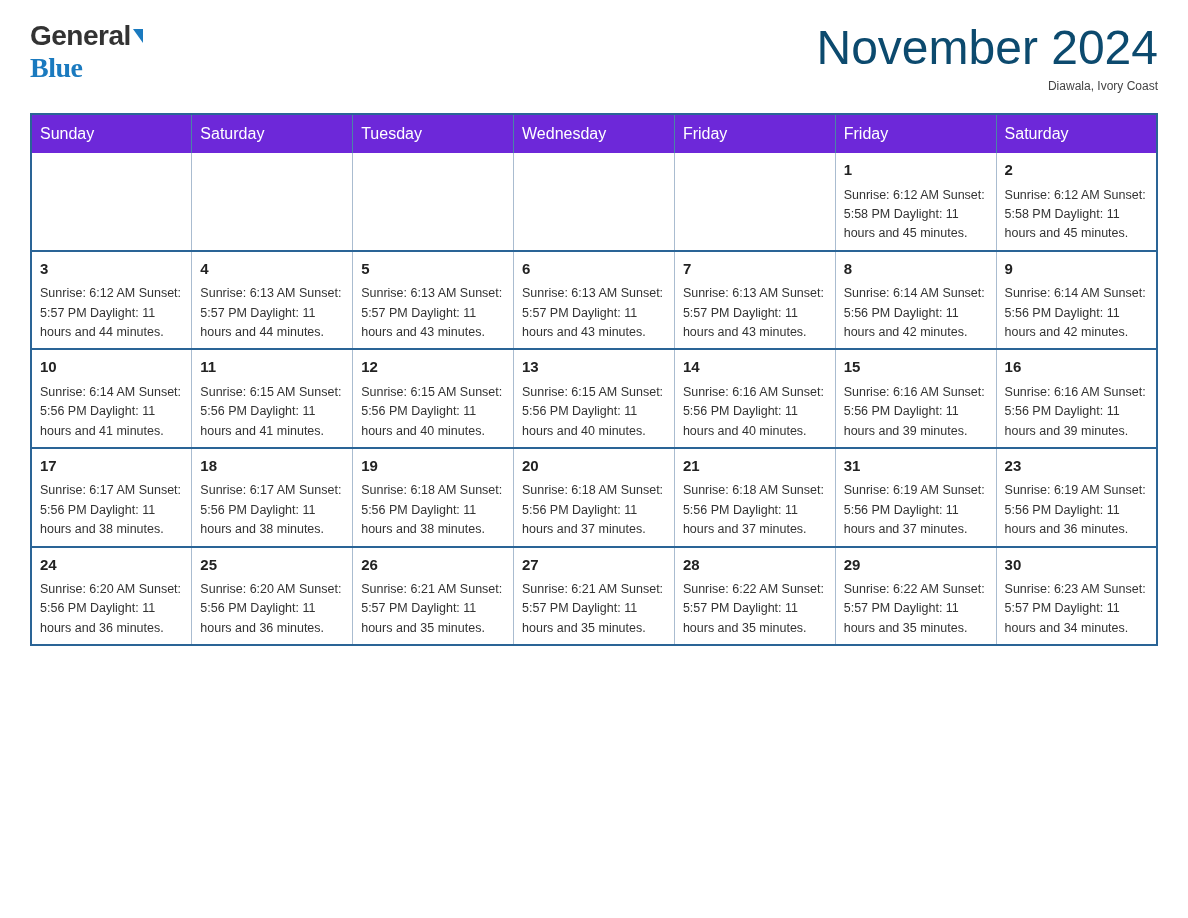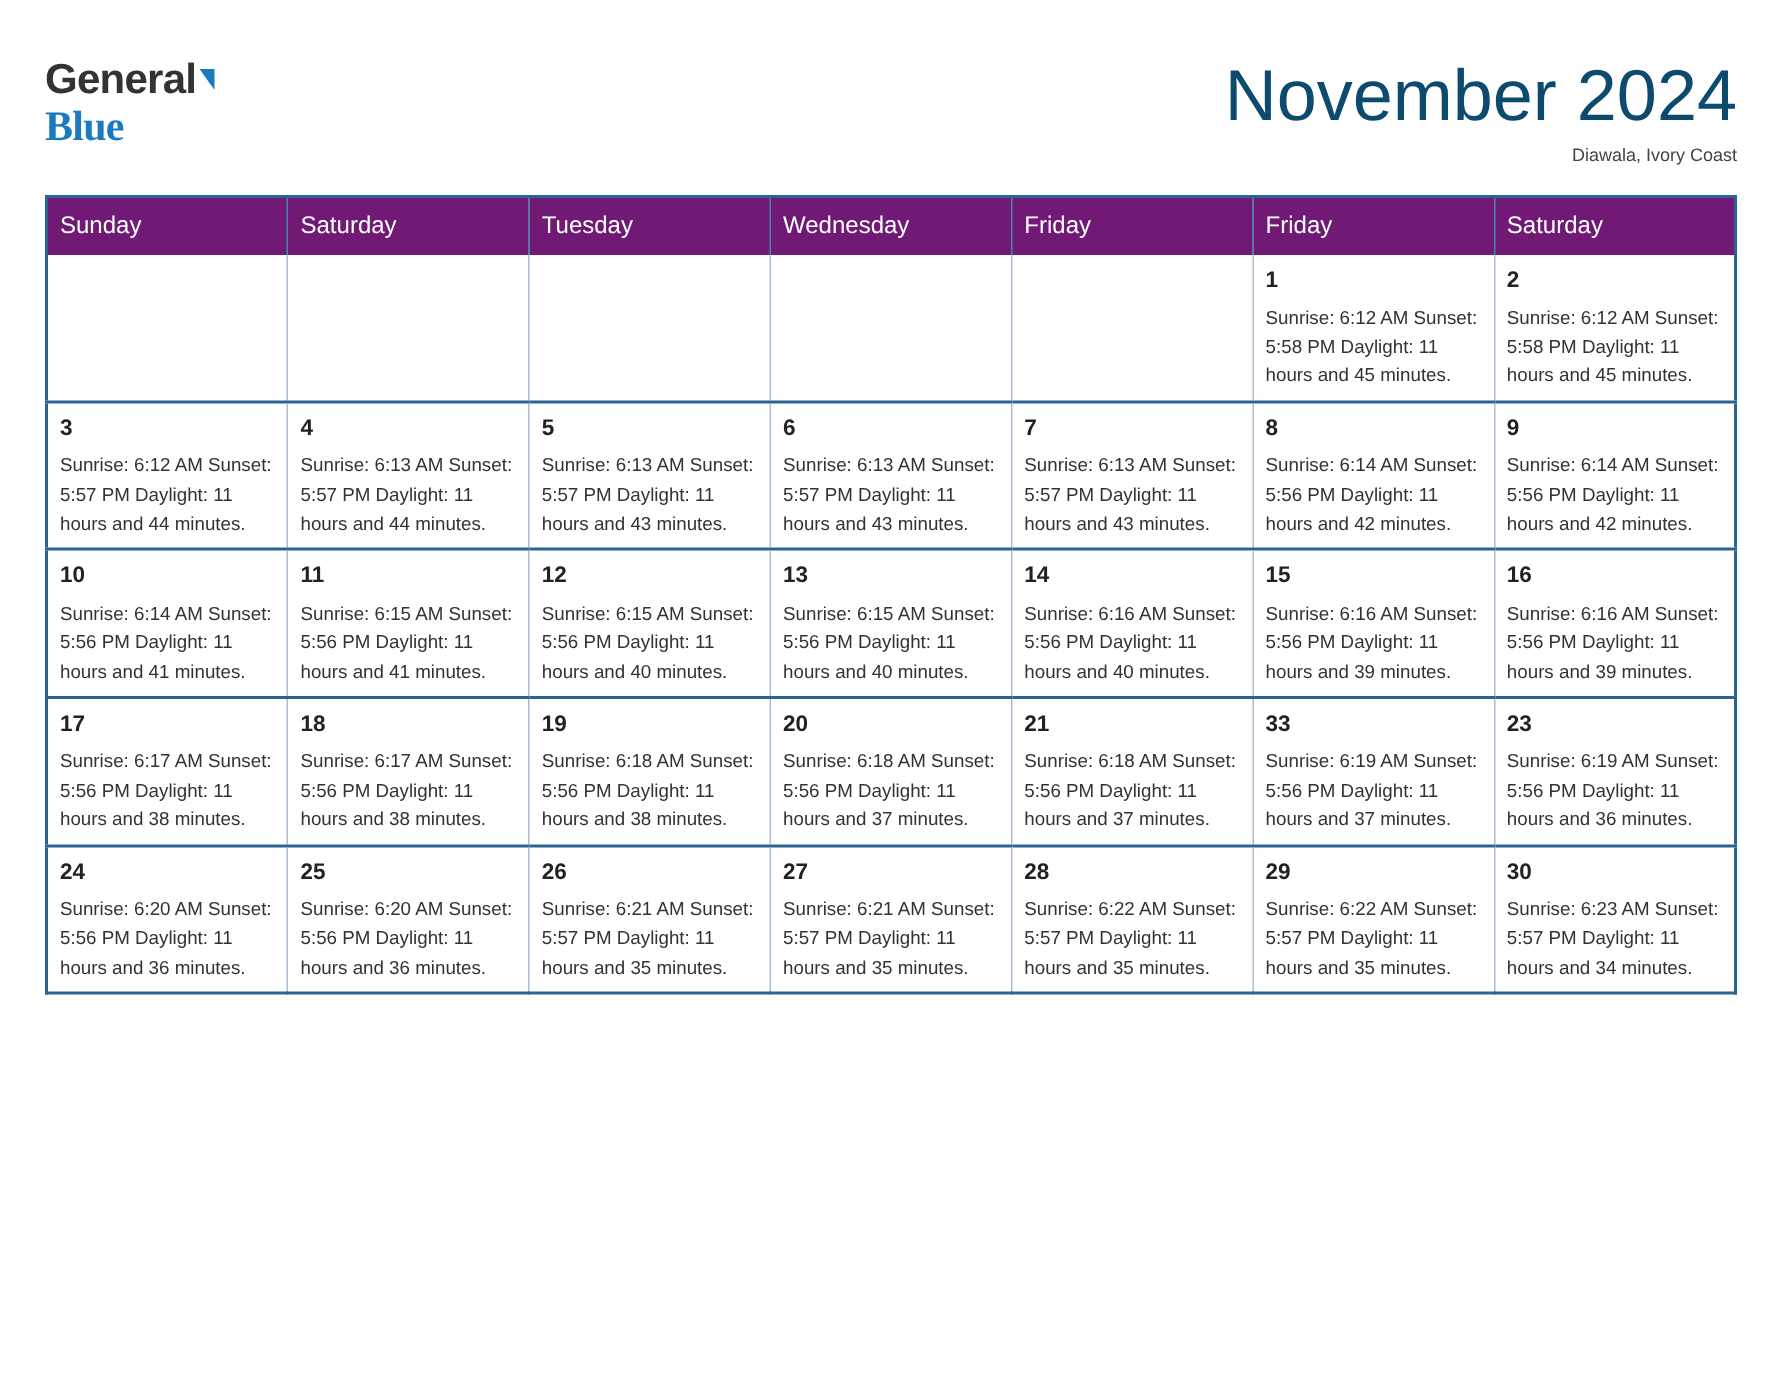--- a/index.html
+++ b/index.html
@@ -8,21 +8,20 @@
       background: #fff;
       padding: 20px 30px;
       width: 1188px;
       min-height: 918px;
     }
     .header {
       display: flex;
       justify-content: space-between;
       align-items: flex-start;
       margin-bottom: 20px;
-      margin-top: 17px;
     }
     .logo {
       display: flex;
       flex-direction: column;
       align-items: flex-start;
     }
     .logo-general {
       font-size: 28px;
       font-weight: bold;
       color: #333;
@@ -61,21 +60,21 @@
       font-size: 12px;
       color: #444;
       margin-top: 4px;
     }
     .calendar {
       width: 100%;
       border-collapse: collapse;
       border: 2px solid #2a6496;
     }
     .calendar th {
-      background-color: #701a75;
+      background-color: #6d28d9;
       color: #fff;
       padding: 10px 8px;
       font-size: 16px;
       font-weight: normal;
       text-align: left;
       border-right: 1px solid #4a84a6;
     }
     .calendar th:last-child {
       border-right: none;
     }
@@ -297,21 +296,21 @@
 and 37 minutes.</div>
         </td>
         <td>
           <span class="day-number">21</span>
           <div class="day-info">Sunrise: 6:18 AM
 Sunset: 5:56 PM
 Daylight: 11 hours
 and 37 minutes.</div>
         </td>
         <td>
-          <span class="day-number">33</span>
+          <span class="day-number">31</span>
           <div class="day-info">Sunrise: 6:19 AM
 Sunset: 5:56 PM
 Daylight: 11 hours
 and 37 minutes.</div>
         </td>
         <td>
           <span class="day-number">23</span>
           <div class="day-info">Sunrise: 6:19 AM
 Sunset: 5:56 PM
 Daylight: 11 hours

